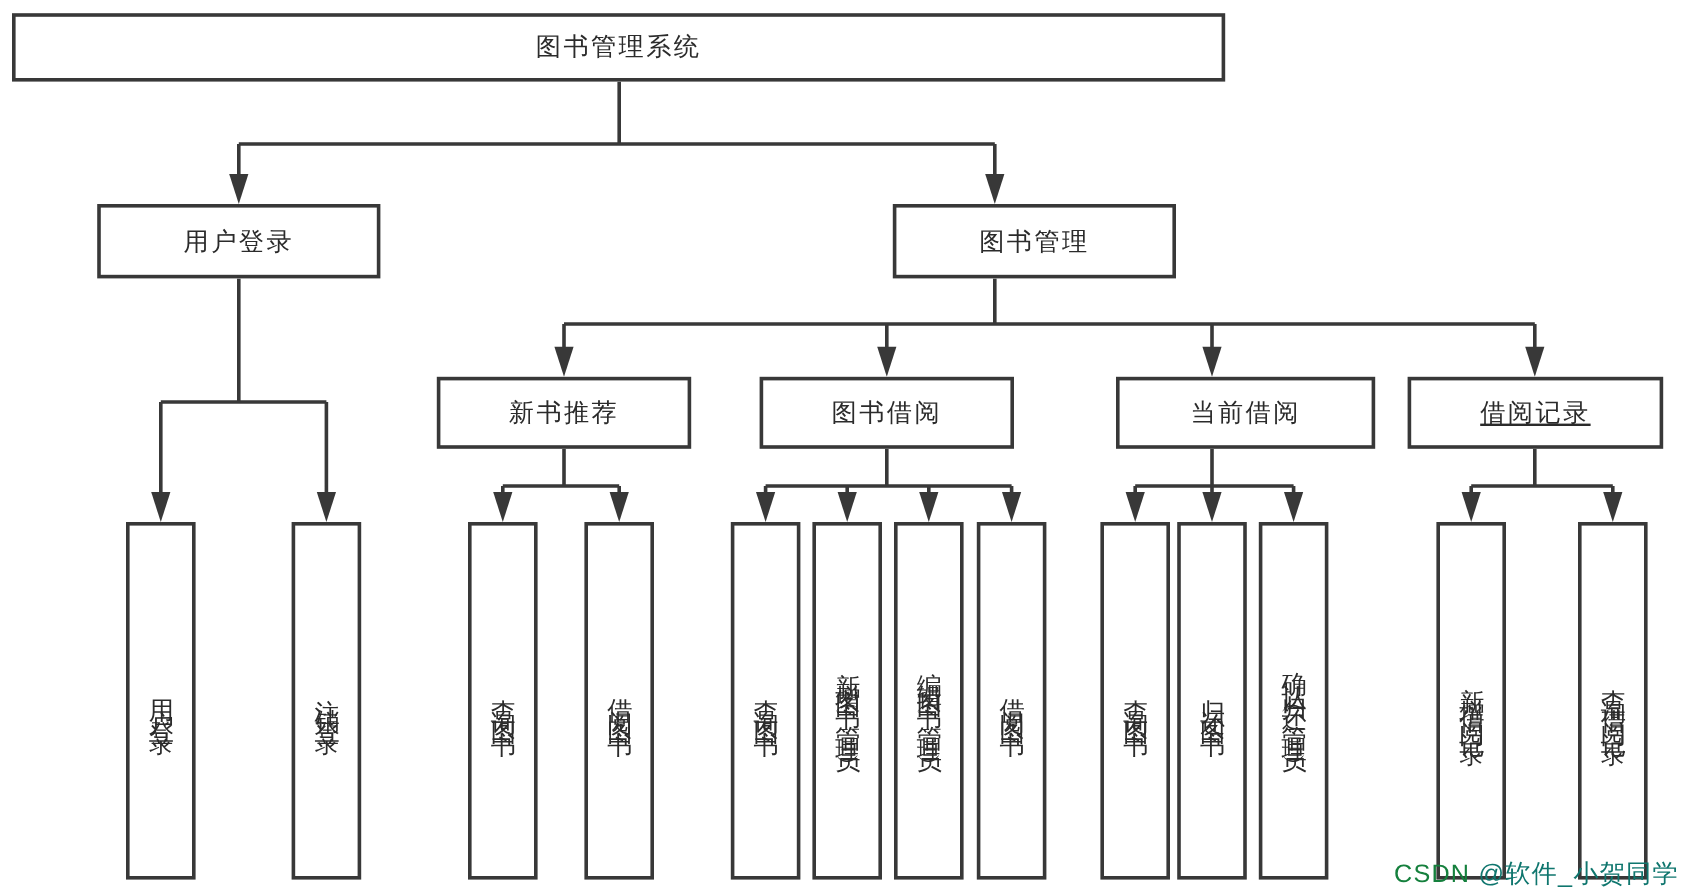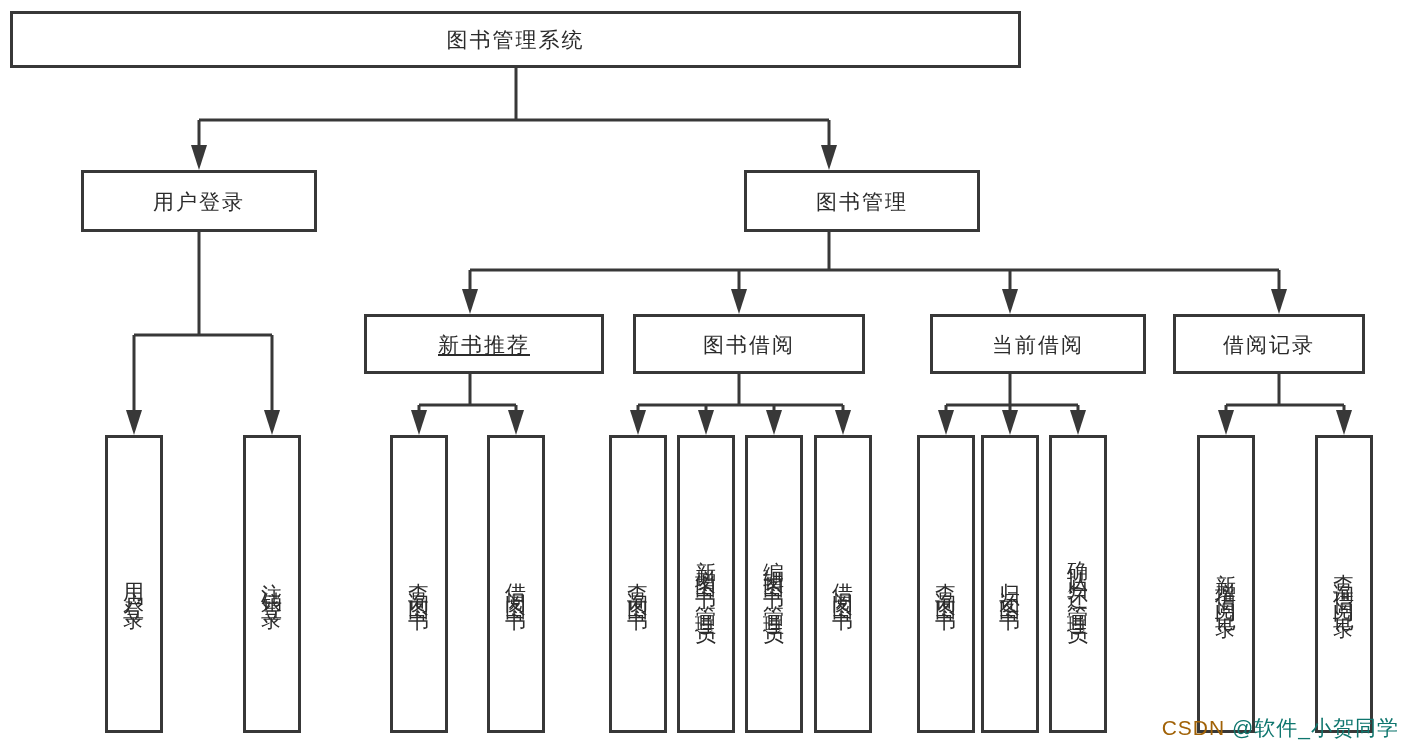--- a/index.html
+++ b/index.html
@@ -40,21 +40,21 @@
   }
   .watermark{
     position:absolute;
     right:6px;
     bottom:5px;
     z-index:3;
     font-size:21px;
     letter-spacing:1px;
     white-space:nowrap;
   }
-  .watermark .wm-prefix{color:#a16207;}
+  .watermark .wm-prefix{color:#15803d;}
   .watermark .wm-handle{color:#0f766e;}
 </style>
 </head>
 <body>
 
 <div id="canvas">
   <svg id="connectors" width="1405" height="747" viewBox="0 0 1405 747">
       <path d="M516 68V120M199 120H829M199 120V164M829 120V164M199 232V335M134 335H272M134 335V429M272 335V429M829 232V270M470 270H1279M470 270V308M739 270V308M1010 270V308M1279 270V308M470 374V405M419 405H516M419 405V429M516 405V429M739 374V405M638 405H843M638 405V429M706 405V429M774 405V429M843 405V429M1010 374V405M946 405H1078M946 405V429M1010 405V429M1078 405V429M1279 374V405M1226 405H1344M1226 405V429M1344 405V429" stroke="#383838" stroke-width="3" fill="none"></path>
       <polygon points="191,145 207,145 199,170" fill="#383838"></polygon>
       <polygon points="821,145 837,145 829,170" fill="#383838"></polygon>
@@ -76,24 +76,24 @@
       <polygon points="1218,410 1234,410 1226,435" fill="#383838"></polygon>
       <polygon points="1336,410 1352,410 1344,435" fill="#383838"></polygon>
     </svg>
 
   <div class="watermark">
     <span class="wm-prefix">CSDN </span><span class="wm-handle">@软件_小贺同学</span>
   </div>
 <div class="node" style="left: 10px; top: 11px; width: 1011px; height: 57px; text-align: right;">图书管理系统</div>
     <div class="node" style="left: 81px; top: 170px; width: 236px; height: 62px;">用户登录</div>
     <div class="node" style="left: 711px; top: 170px; width: 236px; height: 62px; margin-left: 33px;">图书管理</div>
-    <div class="node" style="left: 364px; top: 314px; width: 240px; height: 60px; text-decoration: underline;">新书推荐</div>
-    <div class="node" style="left: 633px; top: 314px; width: 232px; height: 60px;">图书借阅</div>
+    <div class="node" style="left: 364px; top: 314px; width: 212px; height: 60px;">新书推荐</div>
+    <div class="node" style="left: 633px; top: 314px; width: 212px; height: 60px;">图书借阅</div>
     <div class="node" style="left: 930px; top: 314px; width: 216px; height: 60px;">当前借阅</div>
-    <div class="node" style="left: 1173px; top: 314px; width: 192px; height: 60px;">借阅记录</div>
+    <div class="node" style="left: 1173px; top: 314px; width: 213px; height: 60px; text-decoration: underline;">借阅记录</div>
     <div class="node vertical" style="left: 105px; top: 435px; width: 58px; height: 298px;">用户登录</div>
     <div class="node vertical" style="left: 243px; top: 435px; width: 58px; height: 298px;">注销登录</div>
     <div class="node vertical" style="left: 390px; top: 435px; width: 58px; height: 298px;">查询图书</div>
     <div class="node vertical" style="left: 487px; top: 435px; width: 58px; height: 298px;">借阅图书</div>
     <div class="node vertical" style="left: 609px; top: 435px; width: 58px; height: 298px;">查询图书</div>
     <div class="node vertical" style="left: 677px; top: 435px; width: 58px; height: 298px;">新增图书（管理员）</div>
     <div class="node vertical" style="left: 745px; top: 435px; width: 58px; height: 298px;">编辑图书（管理员）</div>
     <div class="node vertical" style="left: 814px; top: 435px; width: 58px; height: 298px;">借阅图书</div>
     <div class="node vertical" style="left: 917px; top: 435px; width: 58px; height: 298px;">查询图书</div>
     <div class="node vertical" style="left: 981px; top: 435px; width: 58px; height: 298px;">归还图书</div>

